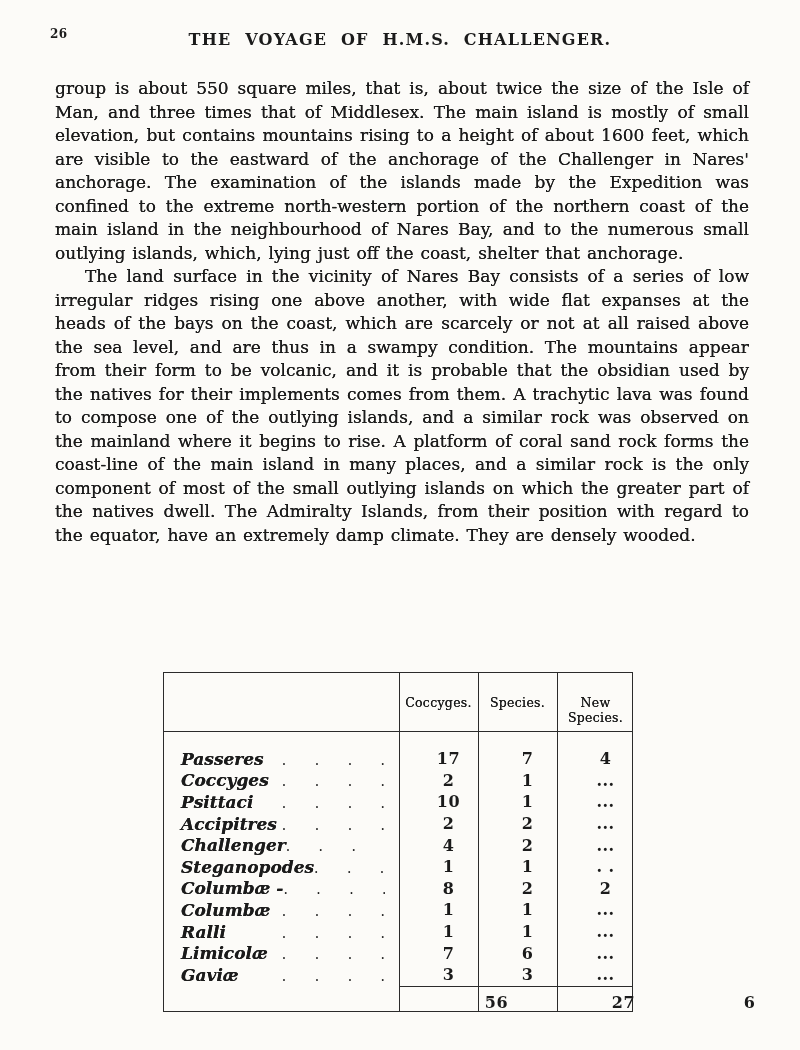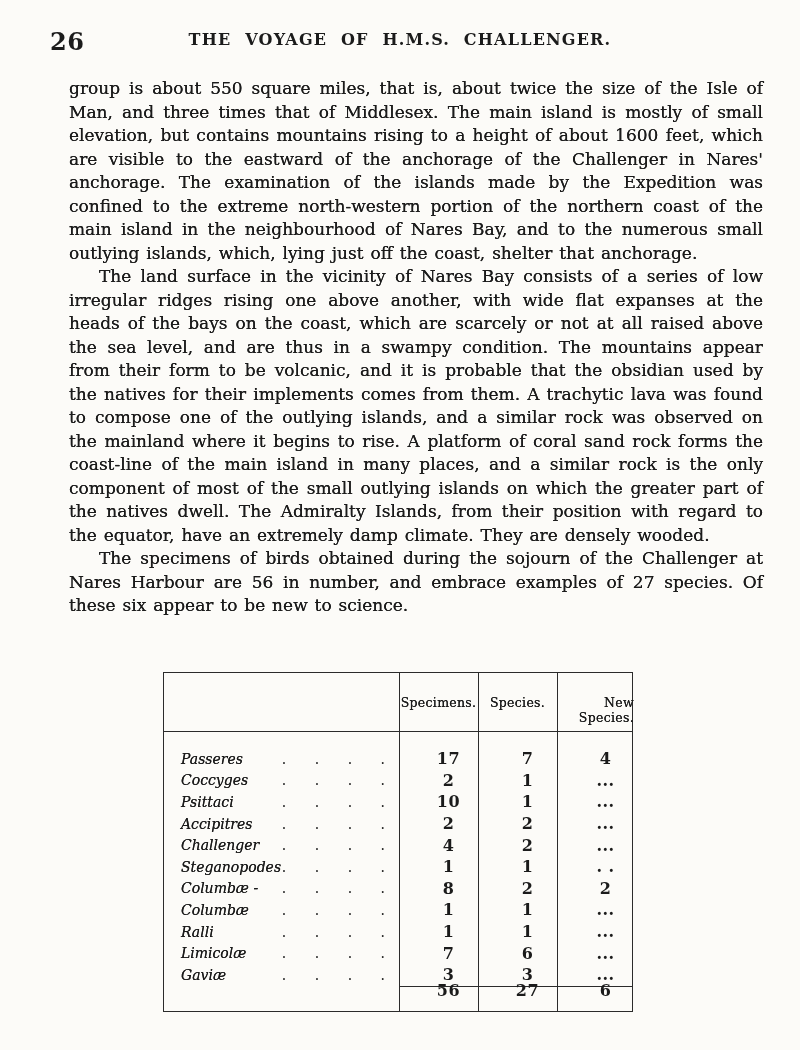--- a/index.html
+++ b/index.html
@@ -13,39 +13,39 @@
     background: #fcfbf8;
     color: #1b1b1b;
     font-family: "DejaVu Serif", serif;
     overflow: hidden;
   }
   
   .page-number {
     position: absolute;
     left: 50px;
     top: 27px;
-    font-size: 24px;
+    font-size: 12px;
     font-weight: 700;
     letter-spacing: 0.5px;
   }
   .running-title {
     position: absolute;
     left: 0;
     top: 30px;
     width: 100%;
     text-align: center;
     font-size: 16px;
     font-weight: 700;
     letter-spacing: 1.2px;
     word-spacing: 7px;
   }
   
   .text-block {
     position: absolute;
-    left: 69px;
+    left: 55px;
     top: 77px;
     width: 694px;
     font-size: 17px;
     line-height: 23.5px;
     text-align: justify;
     word-spacing: 1.5px;
     text-shadow: 0 0 0.4px currentColor;
   }
   .text-block p {
     margin: 0;
@@ -91,21 +91,21 @@
     position: absolute;
     top: 22px;
     text-align: center;
     font-size: 12.5px;
     letter-spacing: 0.3px;
     word-spacing: 2px;
     text-shadow: 0 0 0.3px currentColor;
   }
   .hcell.h-specimens { left: 235px; width: 79px; }
   .hcell.h-species   { left: 314px; width: 79px; }
-  .hcell.h-new       { left: 393px; width: 77px; text-align: right; }
+  .hcell.h-new       { left: 393px; width: 77px; }
   .tbody {
     position: absolute;
     top: 75px;
     left: 0;
     right: 0;
   }
   .trow {
     display: grid;
     grid-template-columns: 235px 79px 79px 77px;
     height: 21.6px;
@@ -115,70 +115,71 @@
     display: flex;
     align-items: baseline;
     justify-content: space-between;
     padding-left: 17px;
     padding-right: 14px;
     box-sizing: border-box;
     overflow: hidden;
   }
   .taxon {
     font-style: italic;
-    font-size: 14px;
+    font-size: 17px;
     white-space: nowrap;
     text-shadow: 0 0 0.4px currentColor;
+    font-weight: bold;
   }
   .dots {
     white-space: nowrap;
     word-spacing: 24px;
     font-size: 14px;
     overflow: hidden;
     flex-shrink: 1;
   }
   .cell.num {
     text-align: center;
     font-size: 16px;
     font-weight: 600;
     letter-spacing: 0.5px;
     padding-left: 20px;
   }
   .totals {
     position: absolute;
-    top: 306px;
+    top: 318px;
     left: 0;
     right: 0;
     display: grid;
     grid-template-columns: 235px 79px 79px 77px;
     height: 22px;
     align-items: center;
+    gap: 48px;
   }
 </style>
 </head>
 <body>
 
 <div class="page-number">26</div>
 <div class="running-title">THE VOYAGE OF H.M.S. CHALLENGER.</div>
 
 <div class="text-block">
   <p>group is about 550 square miles, that is, about twice the size of the Isle of Man, and three times that of Middlesex.  The main island is mostly of small elevation, but contains mountains rising to a height of about 1600 feet, which are visible to the eastward of the anchorage of the Challenger in Nares' anchorage.  The examination of the islands made by the Expedition was confined to the extreme north-western portion of the northern coast of the main island in the neighbourhood of Nares Bay, and to the numerous small outlying islands, which, lying just off the coast, shelter that anchorage.</p>
   <p class="indent">The land surface in the vicinity of Nares Bay consists of a series of low irregular ridges rising one above another, with wide flat expanses at the heads of the bays on the coast, which are scarcely or not at all raised above the sea level, and are thus in a swampy condition.  The mountains appear from their form to be volcanic, and it is probable that the obsidian used by the natives for their implements comes from them.  A trachytic lava was found to compose one of the outlying islands, and a similar rock was observed on the mainland where it begins to rise.  A platform of coral sand rock forms the coast-line of the main island in many places, and a similar rock is the only component of most of the small outlying islands on which the greater part of the natives dwell.  The Admiralty Islands, from their position with regard to the equator, have an extremely damp climate.  They are densely wooded.</p>
-  <p class="indent">The specimens of birds obtained during the sojourn of the Challenger at Nares Harbour are 56 in number, and embrace examples of 27 species.  Of these six appear to be new to science.</p>
 </div>
 
 <div class="stats-table">
   <div class="vrule v1"></div>
   <div class="vrule v2"></div>
   <div class="vrule v3"></div>
   <div class="hrule header-rule"></div>
   <div class="hrule totals-rule"></div>
 
   <div class="thead">
-    <div class="hcell h-specimens">Specimens.</div>
+    <div class="hcell h-specimens">Coccyges.</div>
     <div class="hcell h-species">Species.</div>
     <div class="hcell h-new">New Species.</div>
   </div>
 
   <div class="tbody">
     <div class="trow">
       <div class="cell stub">
         <span class="taxon">Passeres</span>
         <span class="dots">. . . .</span>
       </div>

